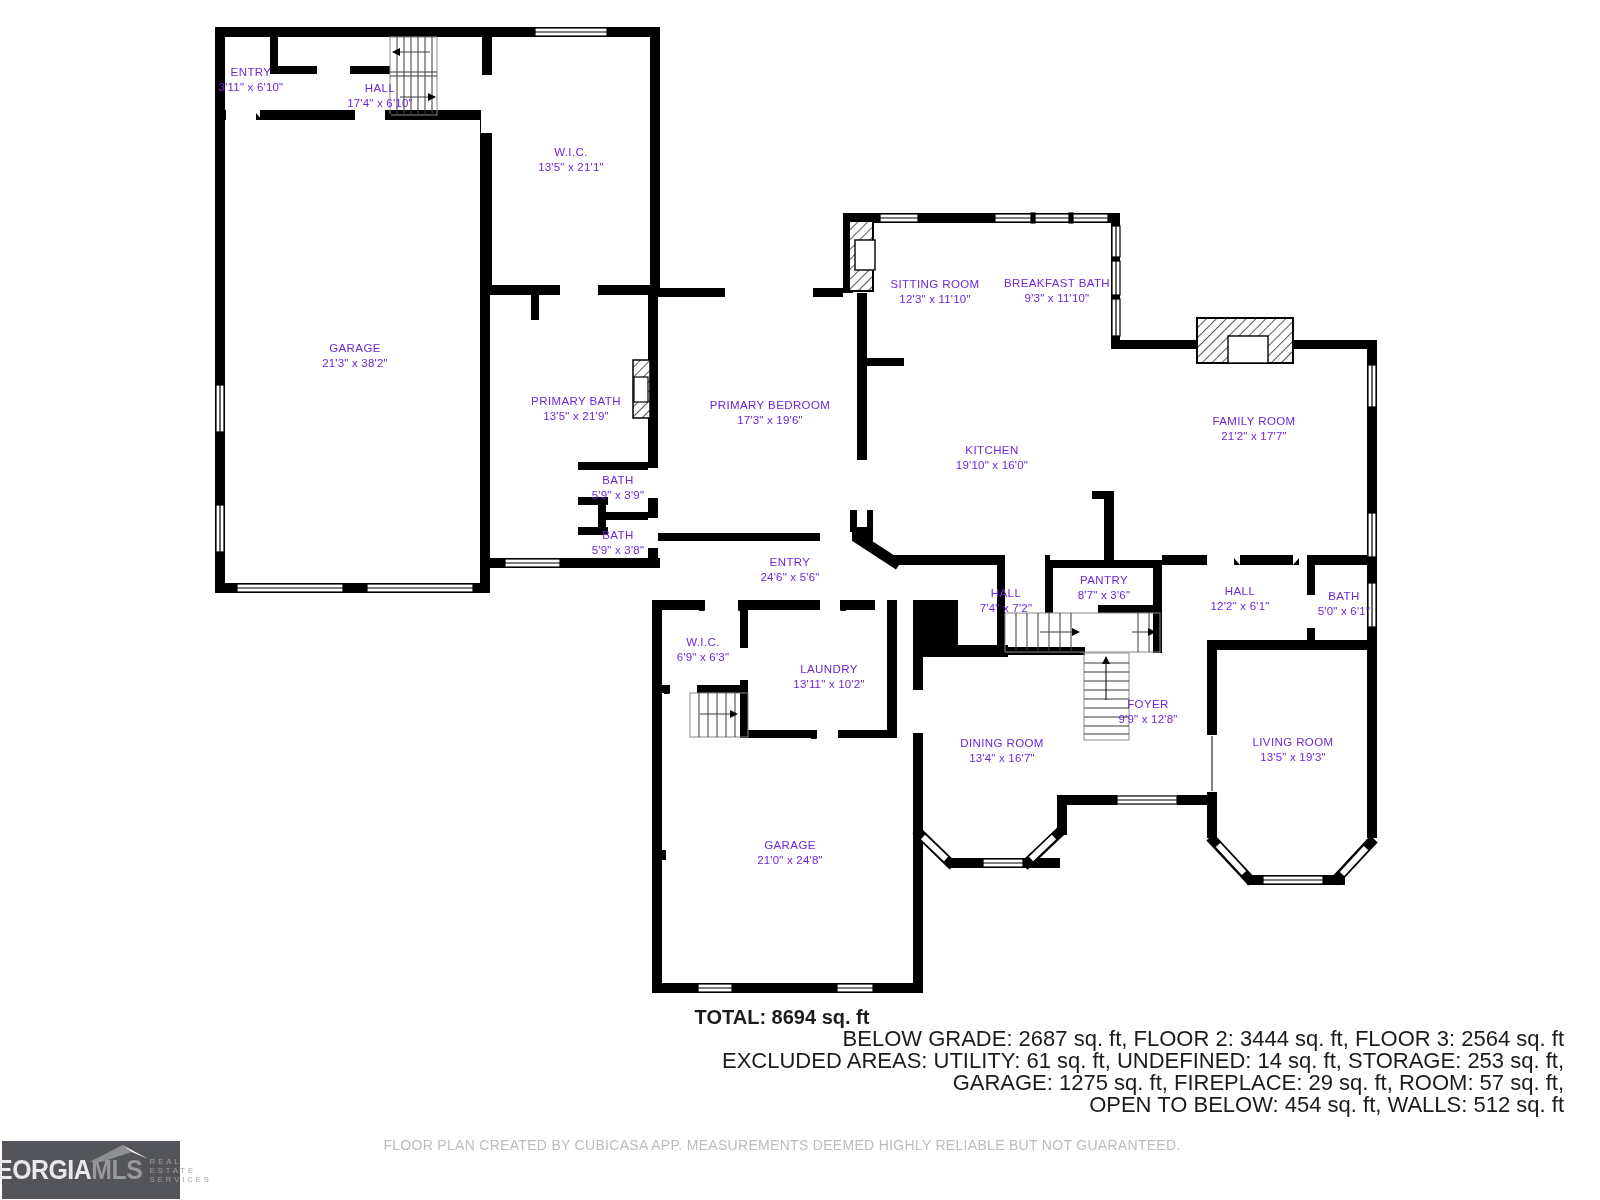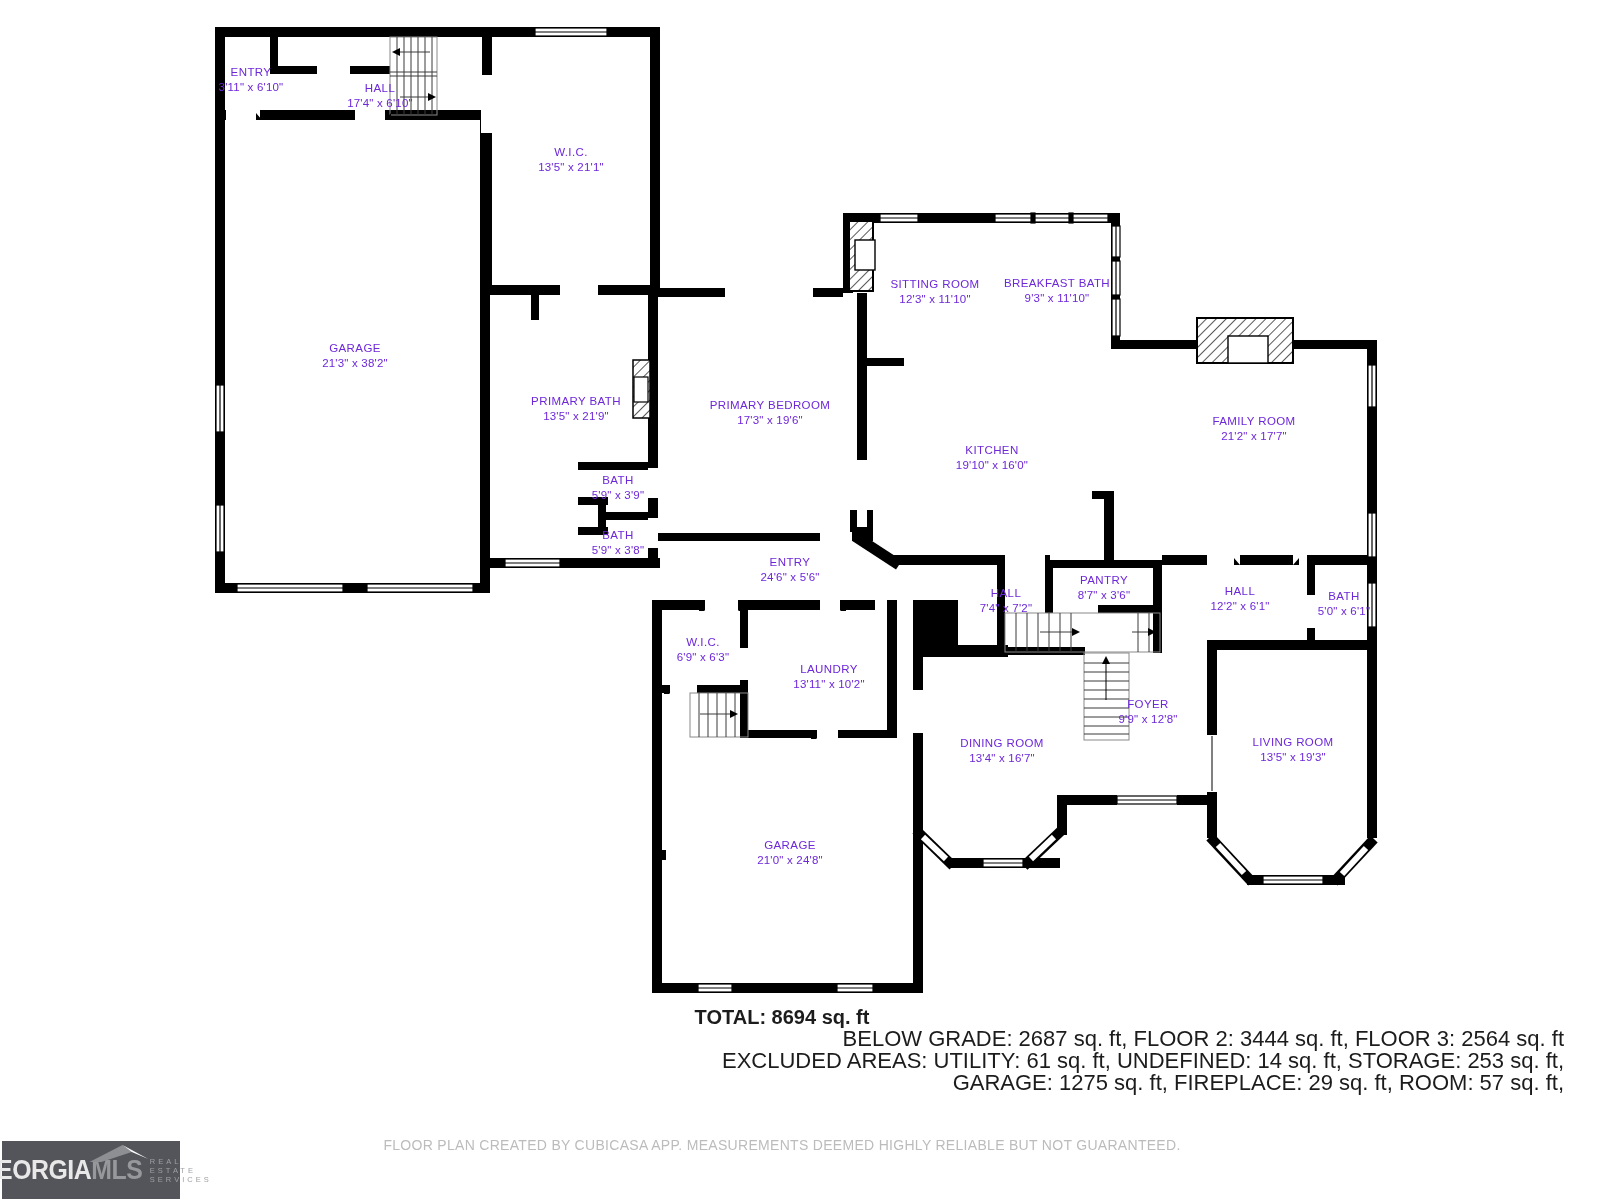--- a/index.html
+++ b/index.html
@@ -299,20 +299,21 @@
   <div class="room-label" style="left:790px;top:853px">
       <div class="room-name">GARAGE</div>
       <div class="room-dims">21'0" x 24'8"</div>
     </div>
 
   <div id="summary">
     <div class="total">TOTAL: 8694 sq. ft</div>
     <div class="sline">BELOW GRADE: 2687 sq. ft, FLOOR 2: 3444 sq. ft, FLOOR 3: 2564 sq. ft</div>
     <div class="sline">EXCLUDED AREAS: UTILITY: 61 sq. ft, UNDEFINED: 14 sq. ft, STORAGE: 253 sq. ft,</div>
     <div class="sline">GARAGE: 1275 sq. ft, FIREPLACE: 29 sq. ft, ROOM: 57 sq. ft,</div>
+    <div class="sline">OPEN TO BELOW: 454 sq. ft, WALLS: 512 sq. ft</div>
   </div>
   <div id="disclaimer">FLOOR PLAN CREATED BY CUBICASA APP. MEASUREMENTS DEEMED HIGHLY RELIABLE BUT NOT GUARANTEED.</div>
 
   <div id="logo">
     <div class="brandrow">
       <span class="georgia">GEORGIA</span>
         <span class="mls">MLS</span>
       <svg class="roof" width="64" height="18" viewBox="0 0 64 18">
         <polygon points="0,18 36,1 46,8 13,18" fill="#8e8f92"></polygon>
         <polygon points="36,1 64,15 46,8" fill="#fbfbfb"></polygon>

